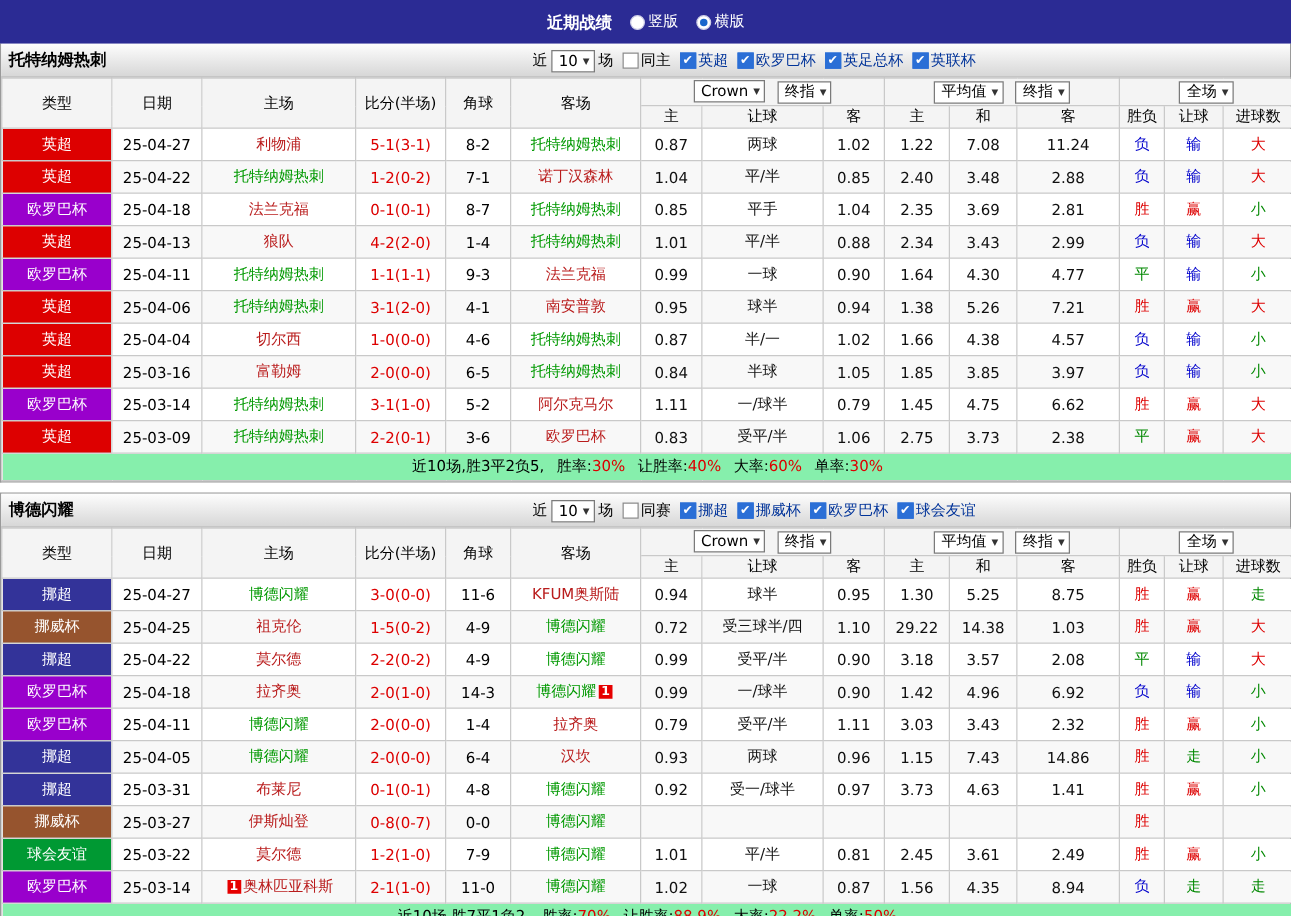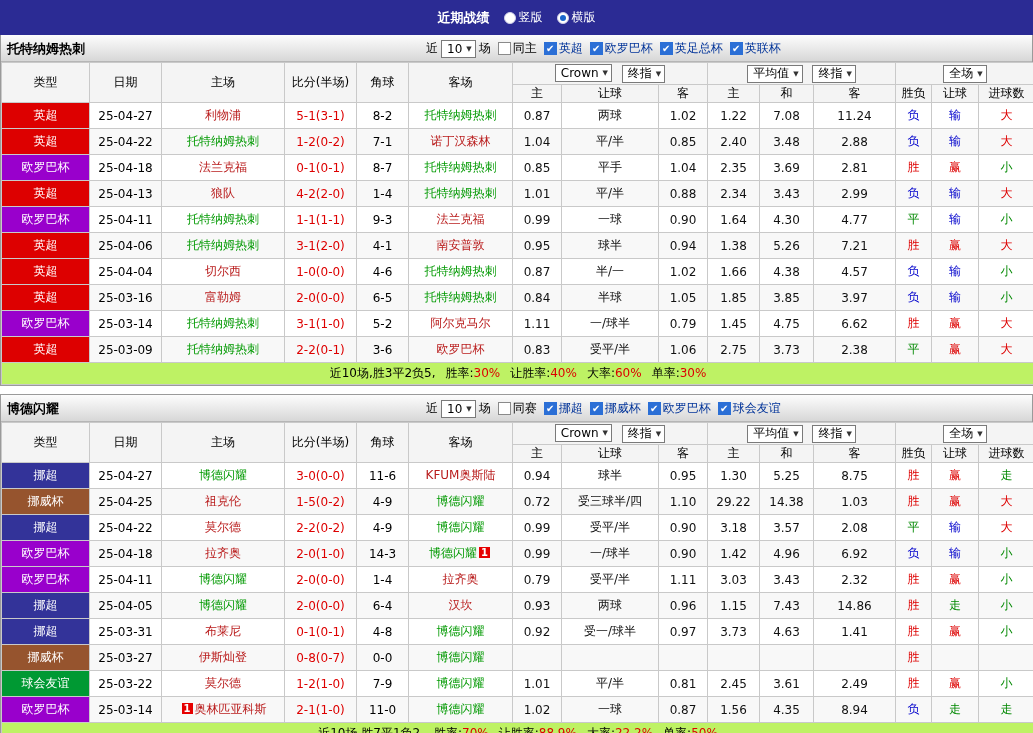--- a/index.html
+++ b/index.html
@@ -26,21 +26,21 @@
   .odds{color:#111;}
   .r{color:#dd0000;} .b{color:#0000cc;} .g{color:#008800;}
   .tn{color:#b91c1c;} .tn.self{color:#009900;}
   .card{display:inline-block;background:#e60000;color:#fff;font-size:10px;font-weight:bold;line-height:11px;width:11px;height:11px;vertical-align:1px;margin:0 2px;}
   .sel{display:inline-flex;align-items:center;border:1px solid #7a7a7a;background:#fff;height:18px;padding:0 3px 0 5px;font-size:12px;margin:0 3px;cursor:default;}
   .sel .arr{font-size:7px;color:#333;margin-left:4px;}
   .cb{display:inline-block;width:13px;height:13px;border:1px solid #8a8a8a;background:#fff;margin:0 2px 0 7px;font-size:10px;line-height:12px;text-align:center;vertical-align:-2px;cursor:default;}
   .cb.on{background:#2b6fd6;border-color:#2b6fd6;color:#fff;}
   .flabel{color:#003399;}
   .flab-black{color:#000;}
-  tr.sum td{height:22px;background:#bef264;}
+  tr.sum td{height:22px;background:#86efac;}
   .stat{margin-left:10px;}
   .stat .v{color:#dd0000;}
 </style>
 </head>
 <body>
 
 <div class="topbar">
   <span class="title">近期战绩</span>
   <span class="radio-item">
     <span class="radio"></span>

